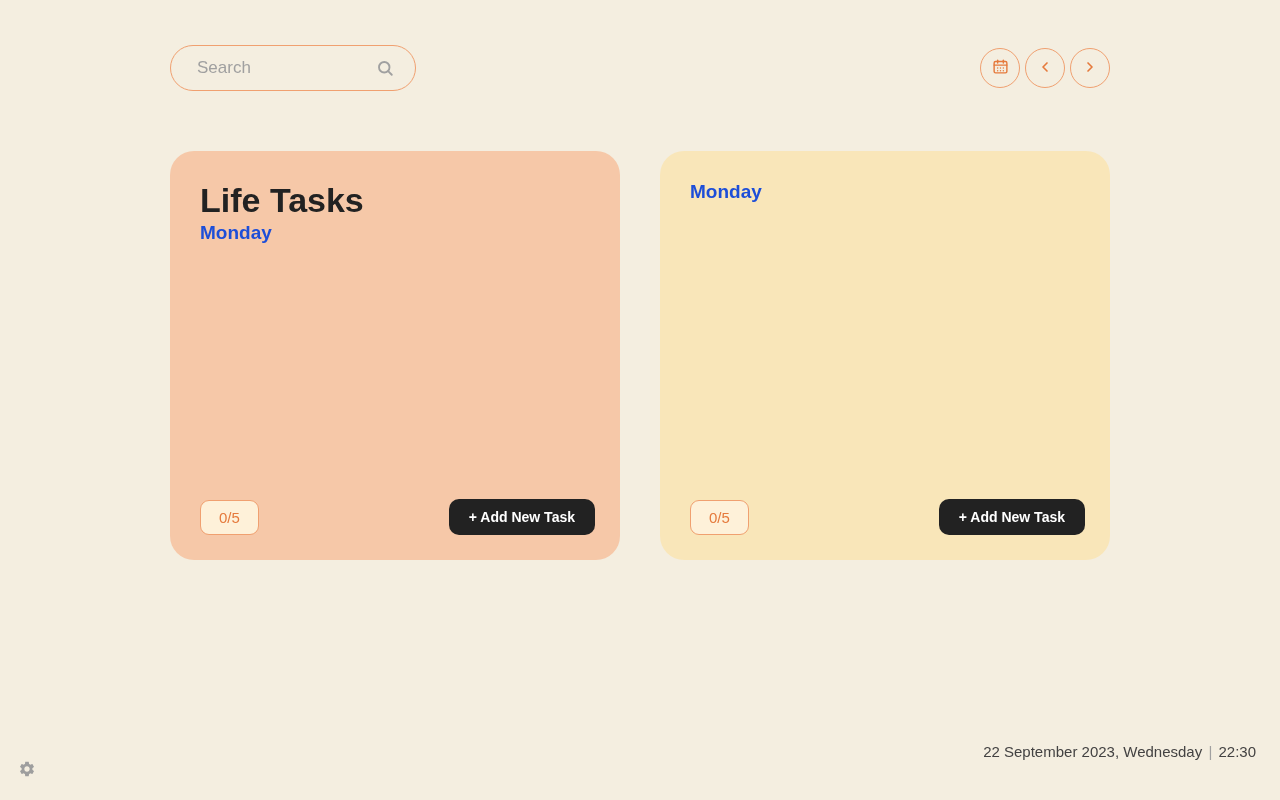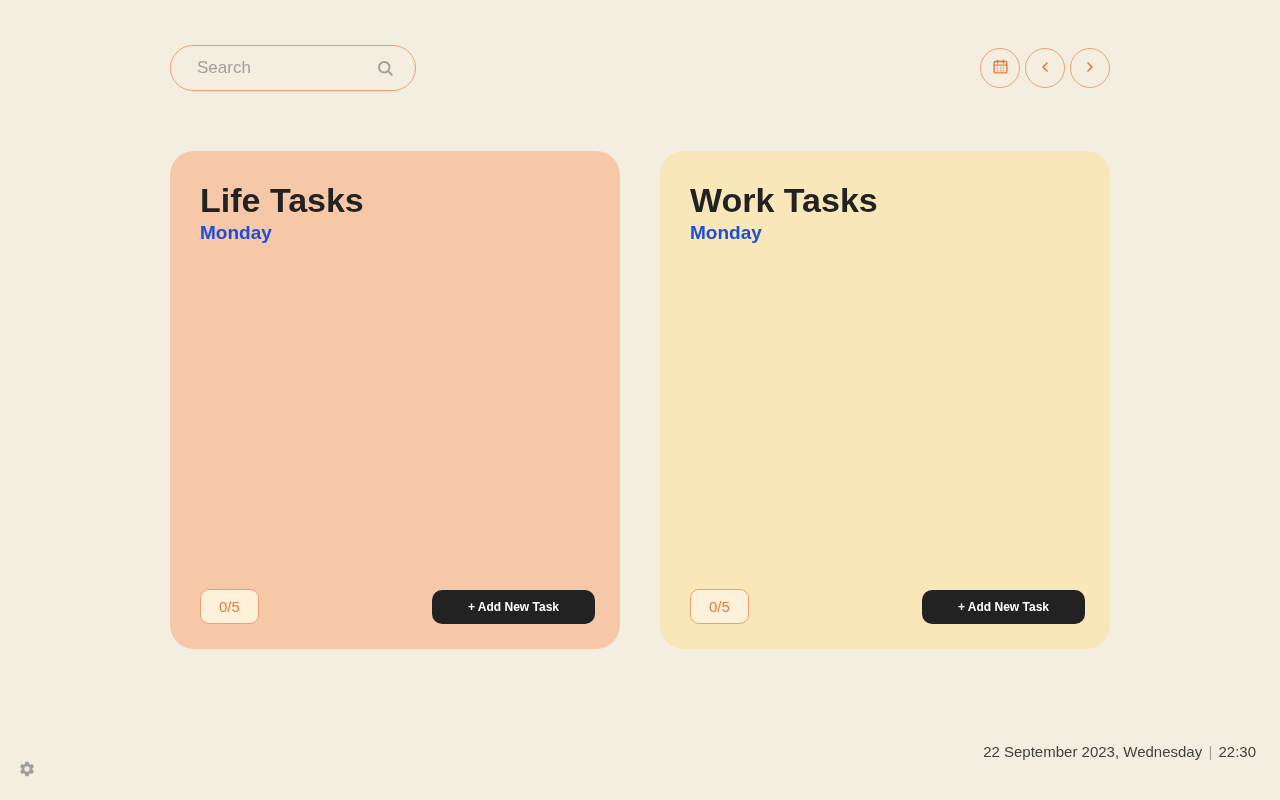--- a/index.html
+++ b/index.html
@@ -77,21 +77,21 @@
       color: #E57A3C;
     }
     
     .cards {
       display: flex;
       gap: 40px;
     }
     
     .card {
       width: 450px;
-      height: 498px;
+      height: 409px;
       border-radius: 24px;
       padding: 30px 25px 25px 30px;
       display: flex;
       flex-direction: column;
     }
     
     .card.life {
       background: #F6C8A8;
     }
     
@@ -127,22 +127,22 @@
       font-size: 15px;
       font-weight: 400;
       color: #E57A3C;
     }
     
     .add-btn {
       background: #222;
       color: #fff;
       border: none;
       border-radius: 10px;
-      padding: 10px 36px;
-      font-size: 12px;
+      padding: 10px 20px;
+      font-size: 14px;
       font-weight: 700;
       cursor: pointer;
     }
     
     .settings-icon {
       position: absolute;
       left: 18px;
       bottom: 22px;
       width: 18px;
       height: 18px;
@@ -216,21 +216,20 @@
     <div class="card life">
       <h2 class="card-title">Life Tasks</h2>
       <div class="card-subtitle">Monday</div>
       <div class="card-footer">
         <div class="counter">0/5</div>
         <button class="add-btn">+ Add New Task</button>
       </div>
     </div>
 
     <div class="card work">
-      <h2 class="card-title">Work Tasks</h2>
       <div class="card-subtitle">Monday</div>
       <div class="card-footer">
         <div class="counter">0/5</div>
         <button class="add-btn">+ Add New Task</button>
       </div>
     </div>
   </div>
 </div>
 
 <span class="settings-icon">

